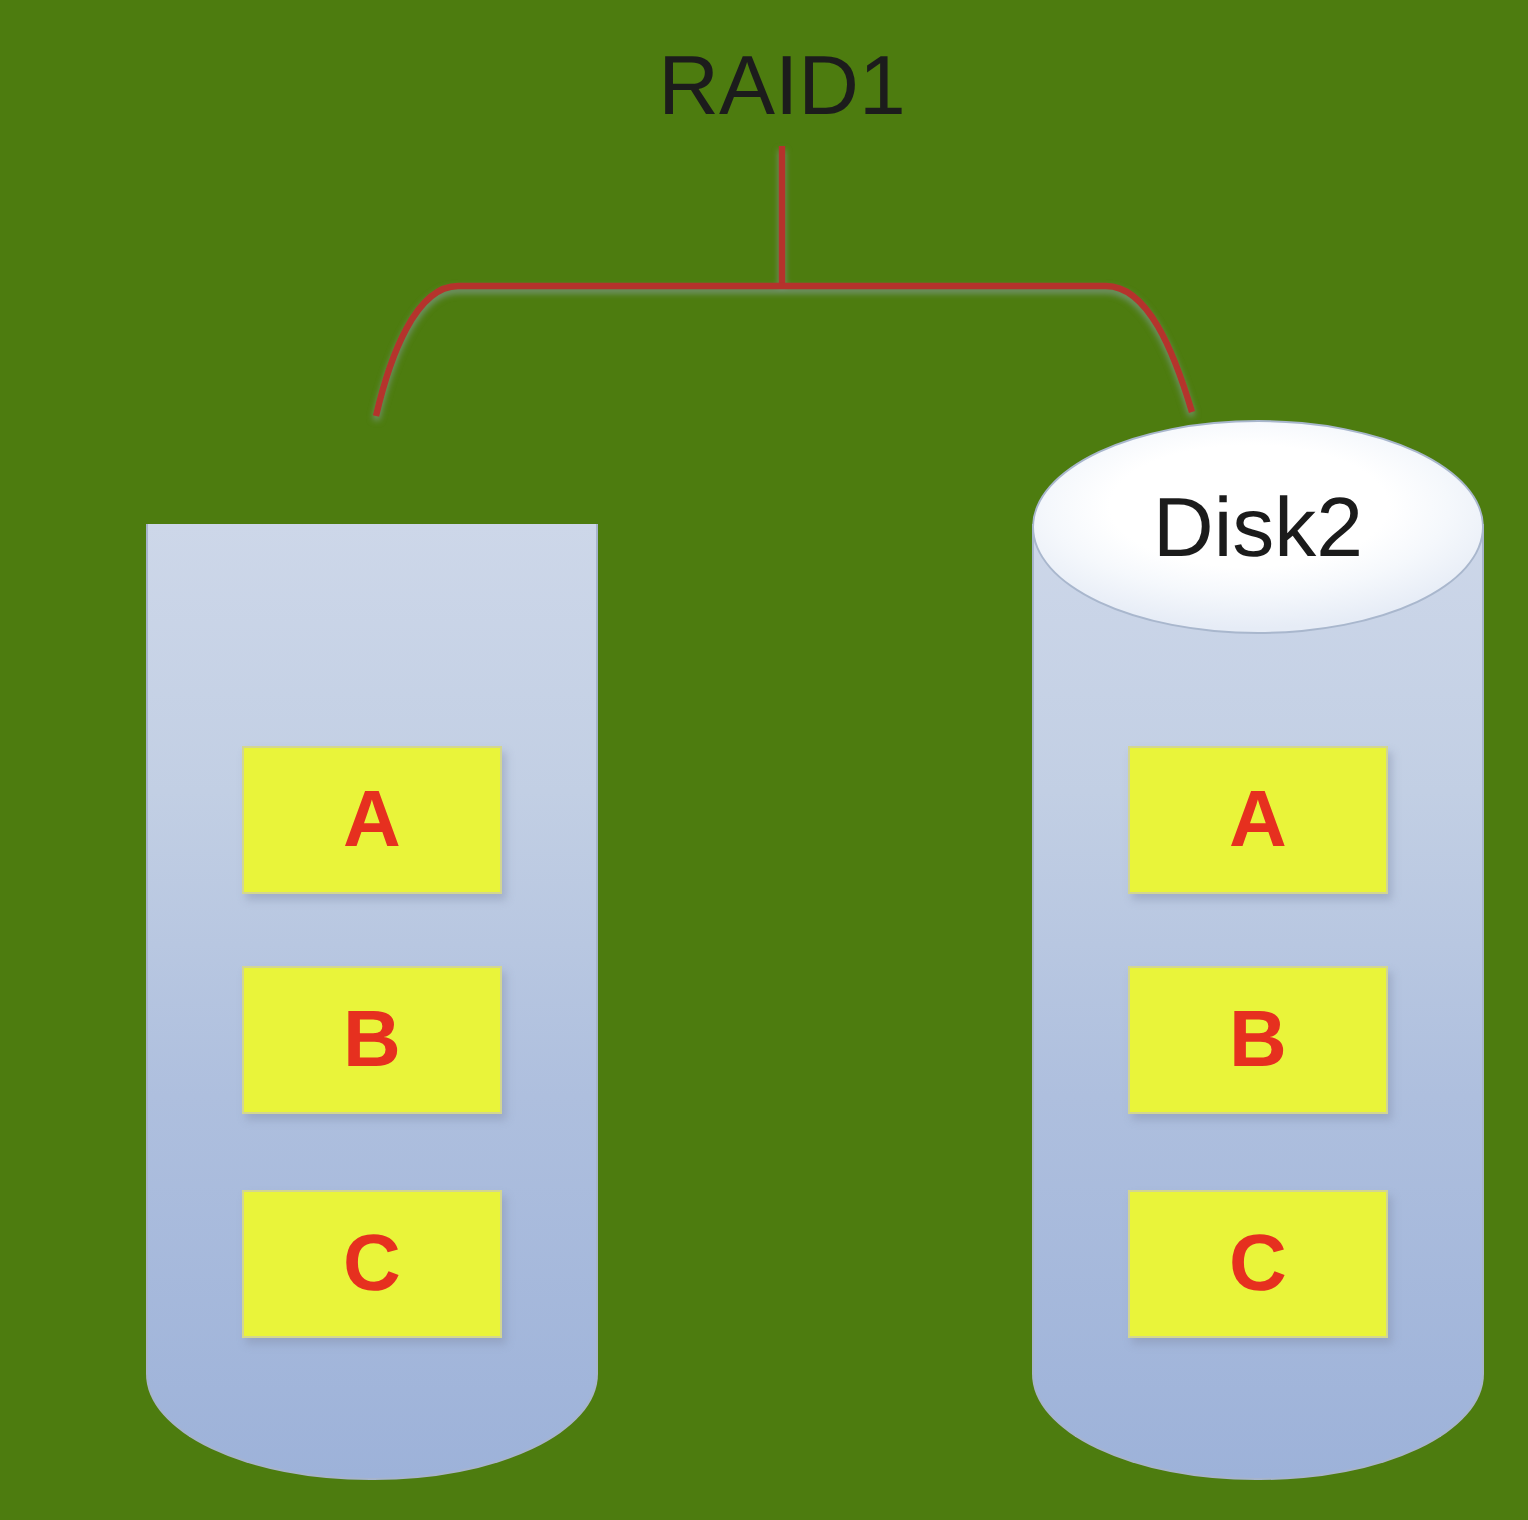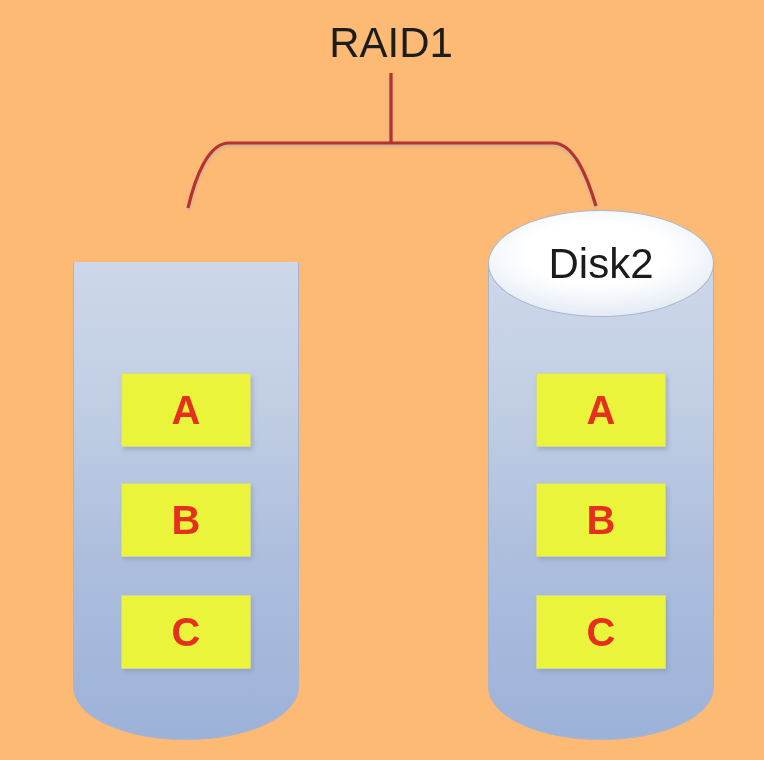--- a/index.html
+++ b/index.html
@@ -4,21 +4,21 @@
 <style>
   html, body {
     margin: 0;
     padding: 0;
     background: #ffffff;
   }
   .stage {
     position: relative;
     width: 764px;
     height: 760px;
-    background: #fdba74;
+    background: #4d7c0f;
     font-family: "Liberation Sans", sans-serif;
     overflow: hidden;
   }
   .raid-title {
     position: absolute;
     left: 391px;
     top: 20px;
     transform: translateX(-50%);
     font-size: 42px;
     line-height: 46px;
@@ -41,21 +41,21 @@
   .connector-shadow {
     filter: drop-shadow(0 2px 1.5px rgba(150, 168, 205, 0.55));
   }
   .disk {
     position: absolute;
     top: 210px;
     width: 226px;
     height: 532px;
   }
   .disk.disk1 { left: 73px; }
-  .disk.disk2 { left: 488px; }
+  .disk.disk2 { left: 516px; }
   .cyl-body {
     position: absolute;
     left: 0;
     top: 52px;
     width: 224px;
     height: 477px;
     background: linear-gradient(180deg, #cdd7e9 0%, #c2cfe4 28%, #aebfde 60%, #9db2d9 100%);
     border: 1px solid #a7b4cb;
     border-top: none;
     border-bottom-left-radius: 112px 53px;

